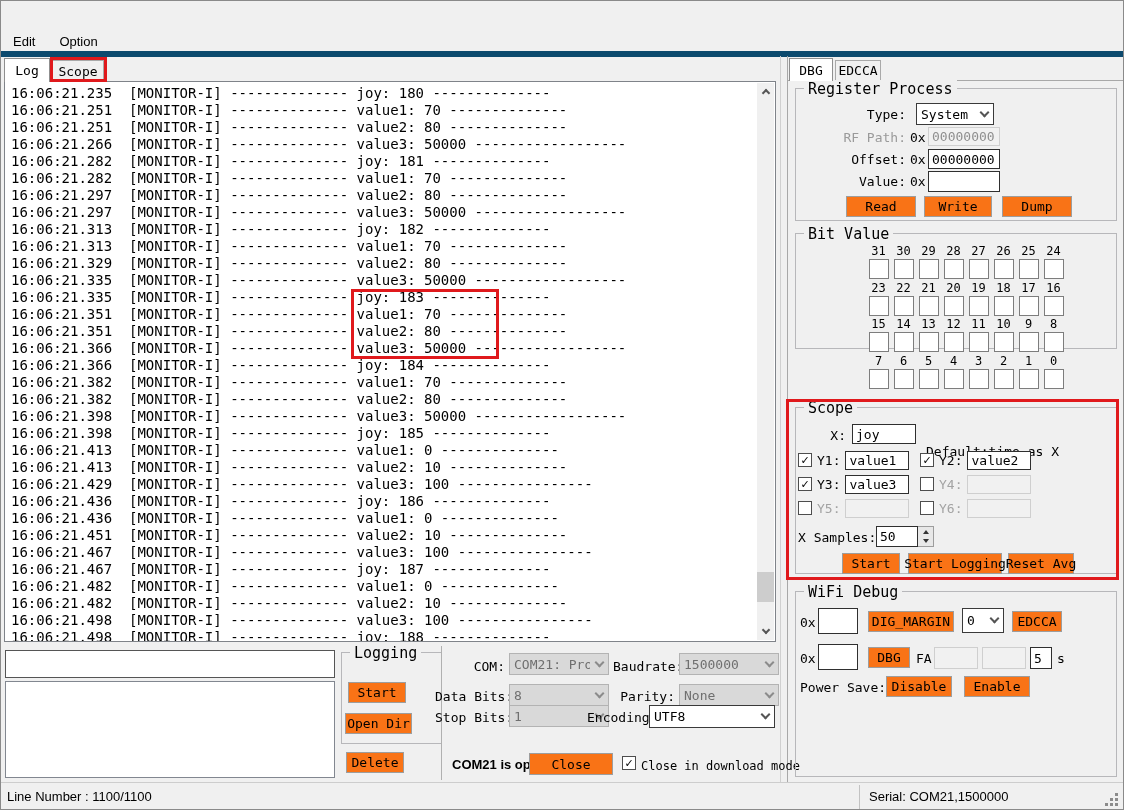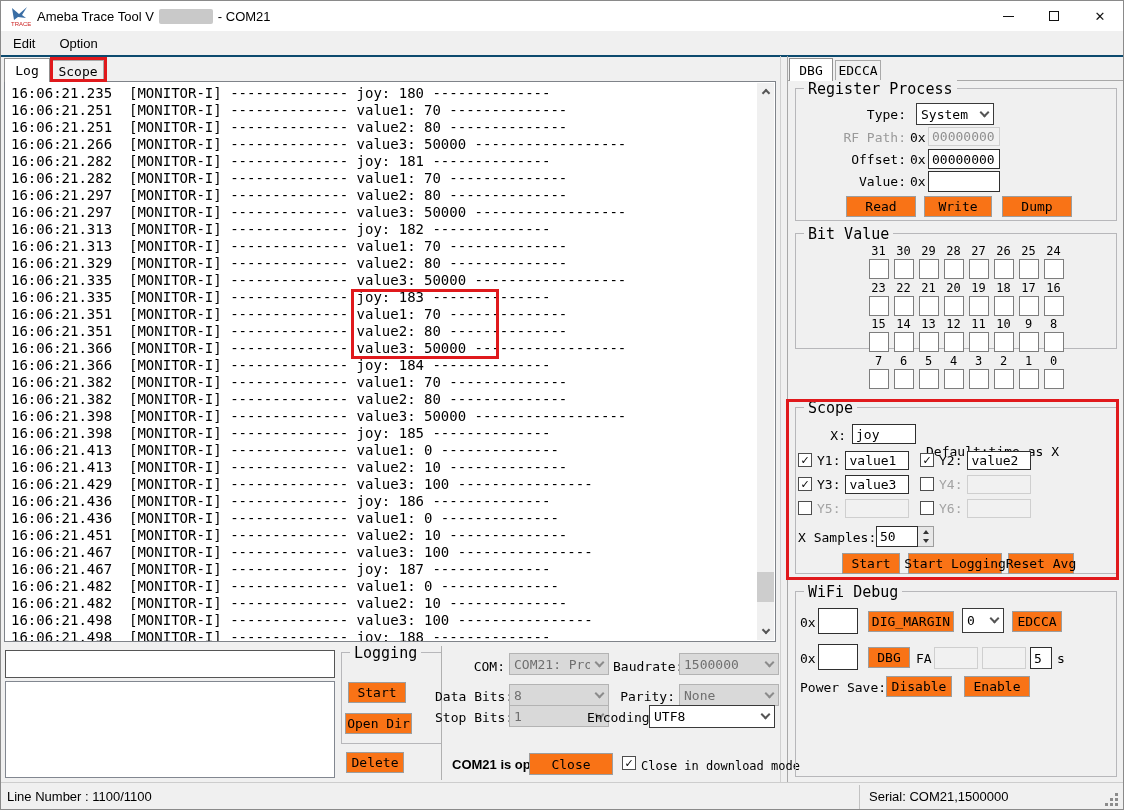--- a/index.html
+++ b/index.html
@@ -8,21 +8,21 @@
   .abs{position:absolute;}
   
   .titlebar{position:absolute;left:0;top:0;width:100%;height:30px;background:#fff;display:flex;align-items:center;}
   .title-text{margin-left:6px;font-size:13px;color:#000;display:flex;align-items:center;white-space:pre;}
   .redact{display:inline-block;width:54px;height:15px;background:#c9c9c9;border-radius:2px;margin:0 5px;}
   .win-btns{position:absolute;right:0;top:0;height:30px;display:flex;}
   .wbtn{width:46px;height:30px;display:flex;align-items:center;justify-content:center;font-size:13px;color:#111;}
   .minbar{width:11px;height:1px;background:#111;}
   .maxbox{width:10px;height:10px;border:1px solid #111;box-sizing:border-box;}
   
-  .menubar{position:absolute;left:0;top:30px;width:100%;height:26px;background:#f0f0f0;display:flex;align-items:center;font-size:13px;border-bottom:2px solid #0c4a6e;box-sizing:border-box;}
+  .menubar{position:absolute;left:0;top:30px;width:100%;height:26px;background:#f0f0f0;display:flex;align-items:center;font-size:13px;border-bottom:6px solid #0c4a6e;box-sizing:border-box;}
   .menu-item{padding:0 12px;height:100%;display:flex;align-items:center;color:#000;}
   
   .tab{position:absolute;display:flex;align-items:center;justify-content:center;
     font-family:"DejaVu Sans Mono",monospace;font-size:13px;box-sizing:border-box;color:#000;}
   .tab.active{background:#fff;border:1px solid #8f8f8f;border-bottom:none;z-index:3;}
   .tab.inactive{background:#f0f0f0;border:1px solid #a9a9a9;border-bottom:none;z-index:1;}
   .vline,.hline{position:absolute;background:#a8a8a8;}
   
   .logbox{position:absolute;left:3px;top:80px;width:772px;height:561px;background:#fff;
     border:1px solid #7f8389;box-sizing:border-box;overflow:hidden;z-index:2;}
@@ -87,42 +87,20 @@
   .grip{position:absolute;right:5px;bottom:5px;width:3px;height:3px;background:#8b8b8b;
     box-shadow:-5px 0 #8b8b8b,-10px 0 #8b8b8b,0 -5px #8b8b8b,-5px -5px #8b8b8b,0 -10px #8b8b8b;}
   .bold{font-weight:bold;}
   .sans13{position:absolute;font-family:"Liberation Sans",sans-serif;font-size:13px;color:#000;white-space:nowrap;}
 </style>
 </head>
 <body>
 
 <div class="window">
 
-  <div class="titlebar">
-    <svg class="abs" style="left:8px;top:4px" width="22" height="22" viewBox="0 0 22 22">
-      <path d="M3 3 L10 9 L18 2 L13 10 L17 13 L9 12 L5 15 Z" fill="#3a6ea5"></path>
-      <text x="2" y="21" font-size="6" fill="#cc2222" font-family="sans-serif">TRACE</text>
-    </svg>
-    <div class="title-text" style="margin-left:36px">
-      <span>Ameba Trace Tool V</span>
-      <span class="redact"></span>
-      <span>- COM21</span>
-    </div>
-    <div class="win-btns">
-      <div class="wbtn">
-          <div class="minbar"></div>
-        </div>
-      <div class="wbtn">
-          <div class="maxbox"></div>
-        </div>
-      <div class="wbtn">
-          <span>✕</span>
-        </div>
-    </div>
-  </div>
 
   <div class="menubar">
     <div class="menu-item">Edit</div>
     <div class="menu-item">Option</div>
   </div>
 
   <div class="tab active" style="left:3px;top:57px;width:46px;height:24px">Log</div>
   <div class="tab inactive" style="left:51px;top:59px;width:52px;height:21px">Scope</div>
   <div class="ann" style="left: 49px; top: 56px; width: 57px; height: 25px; border-color: rgb(224, 25, 28);"></div>
 

